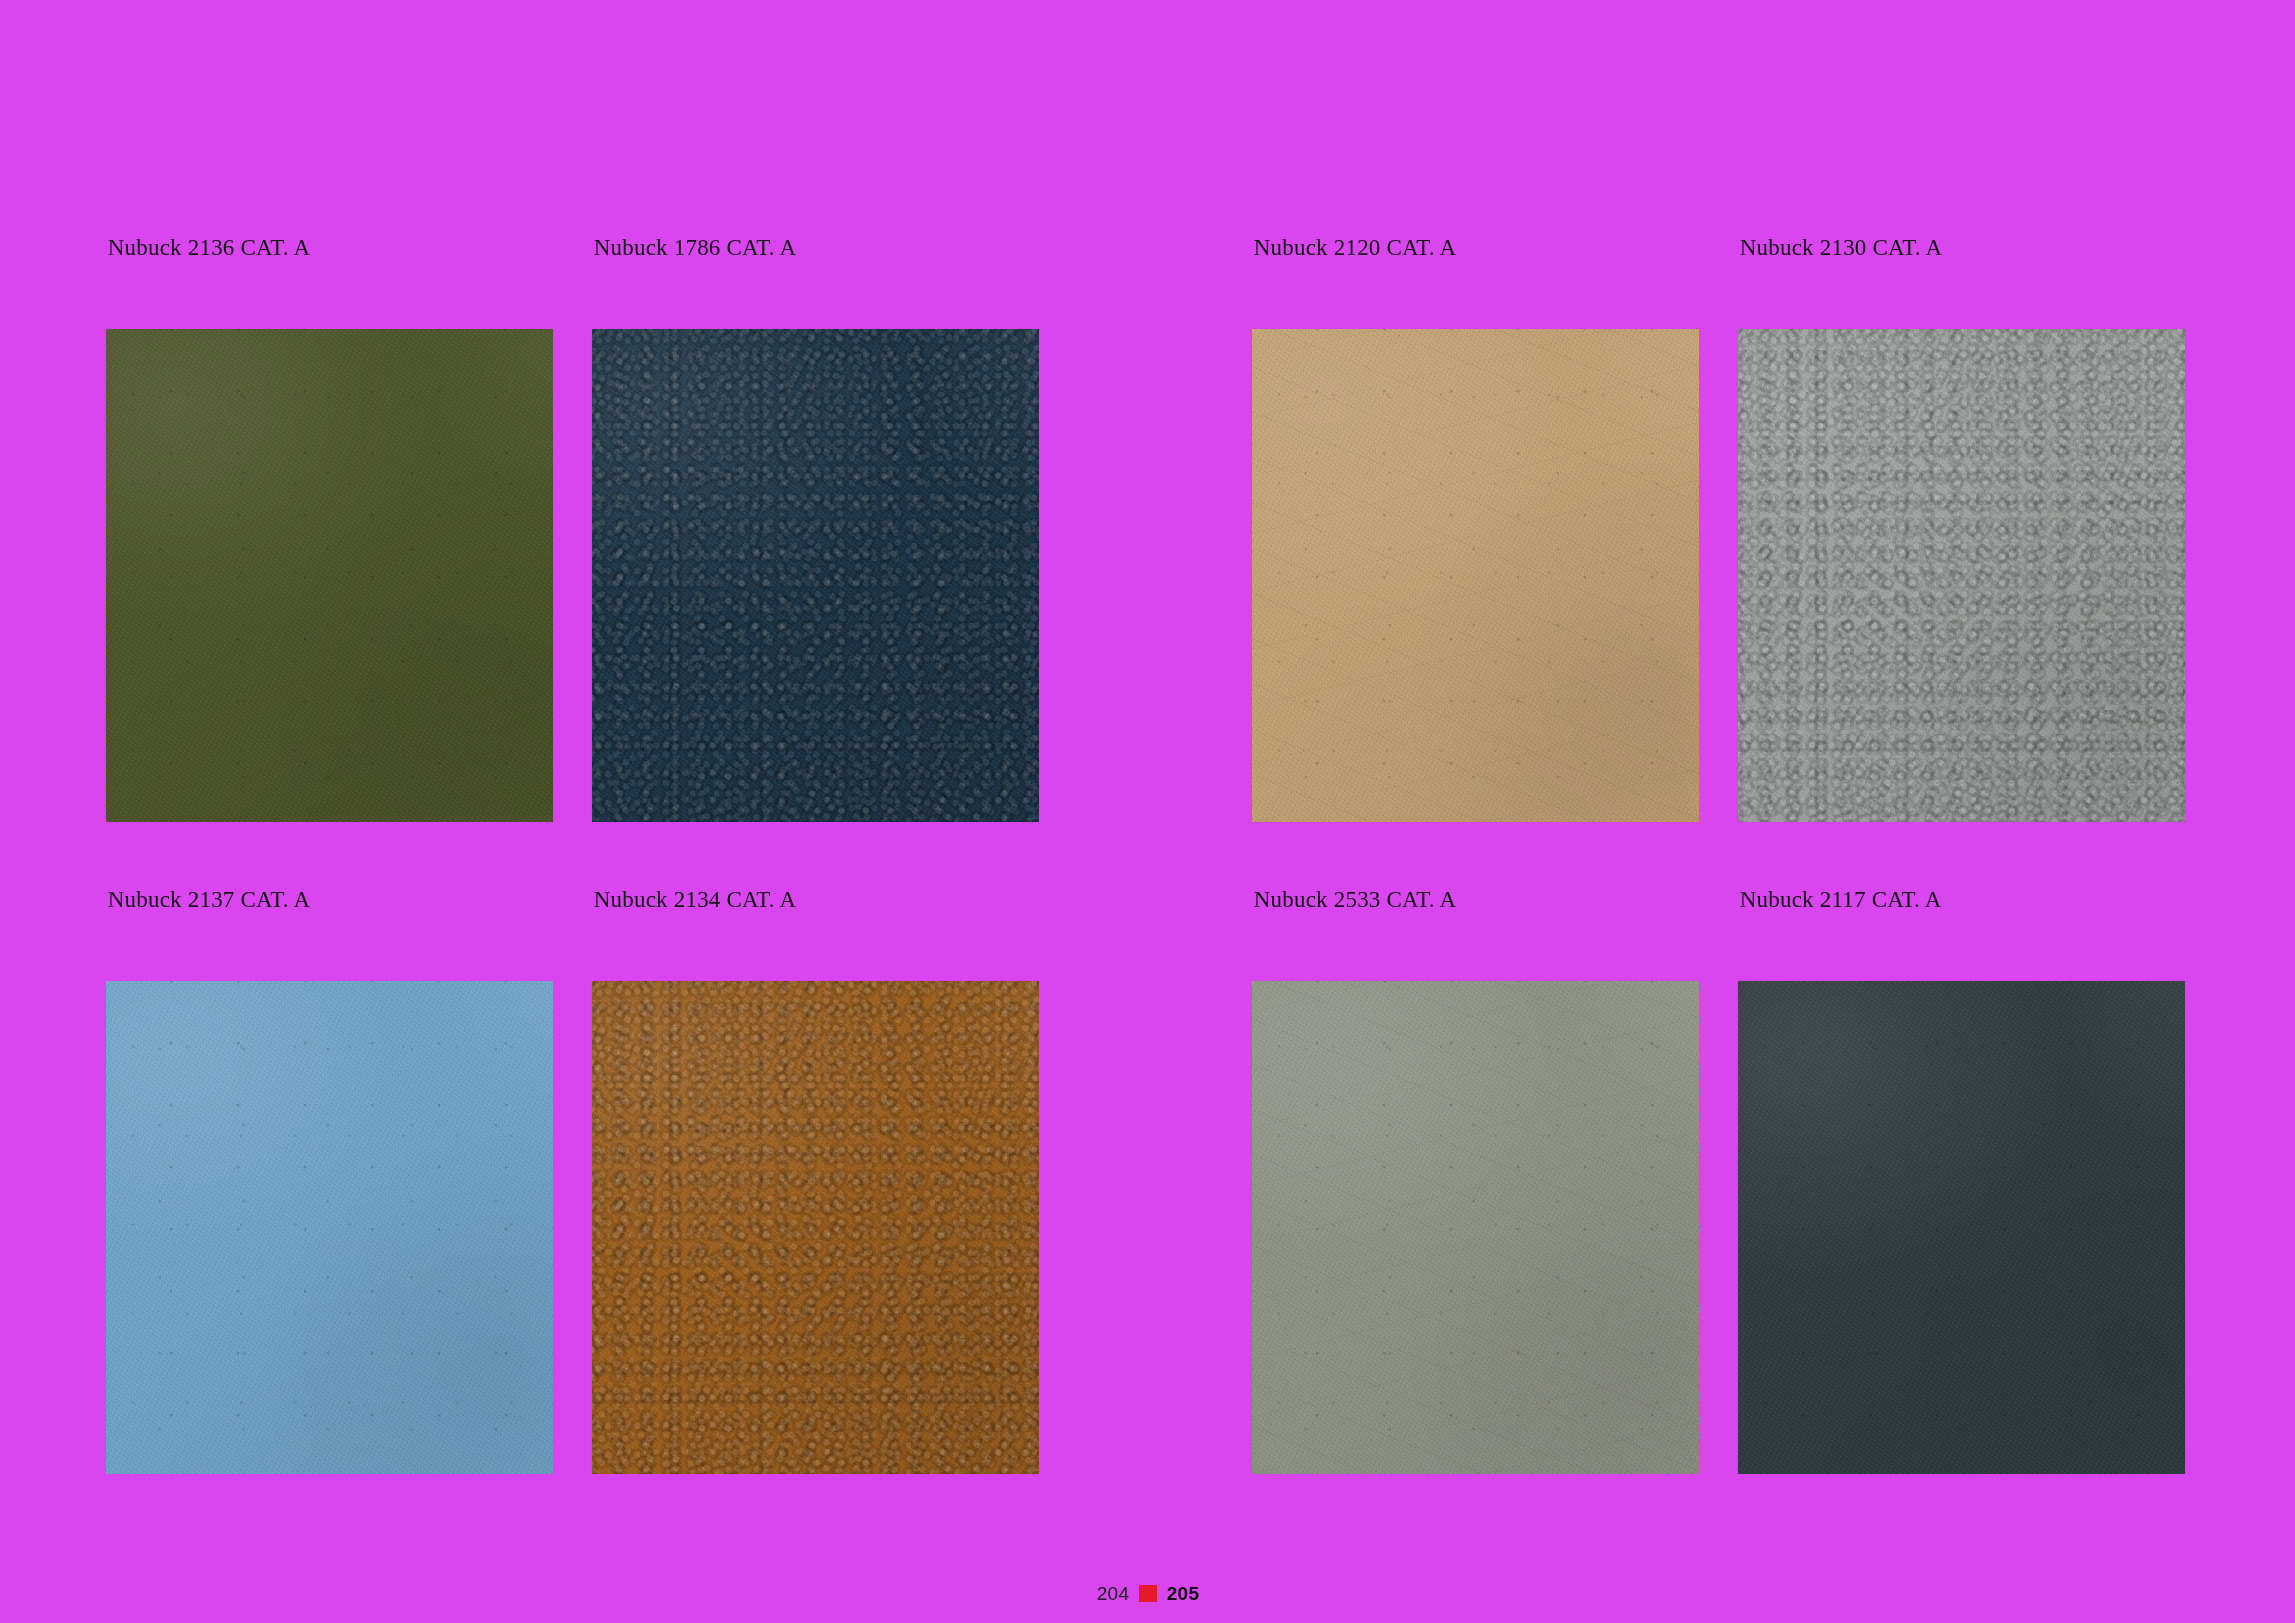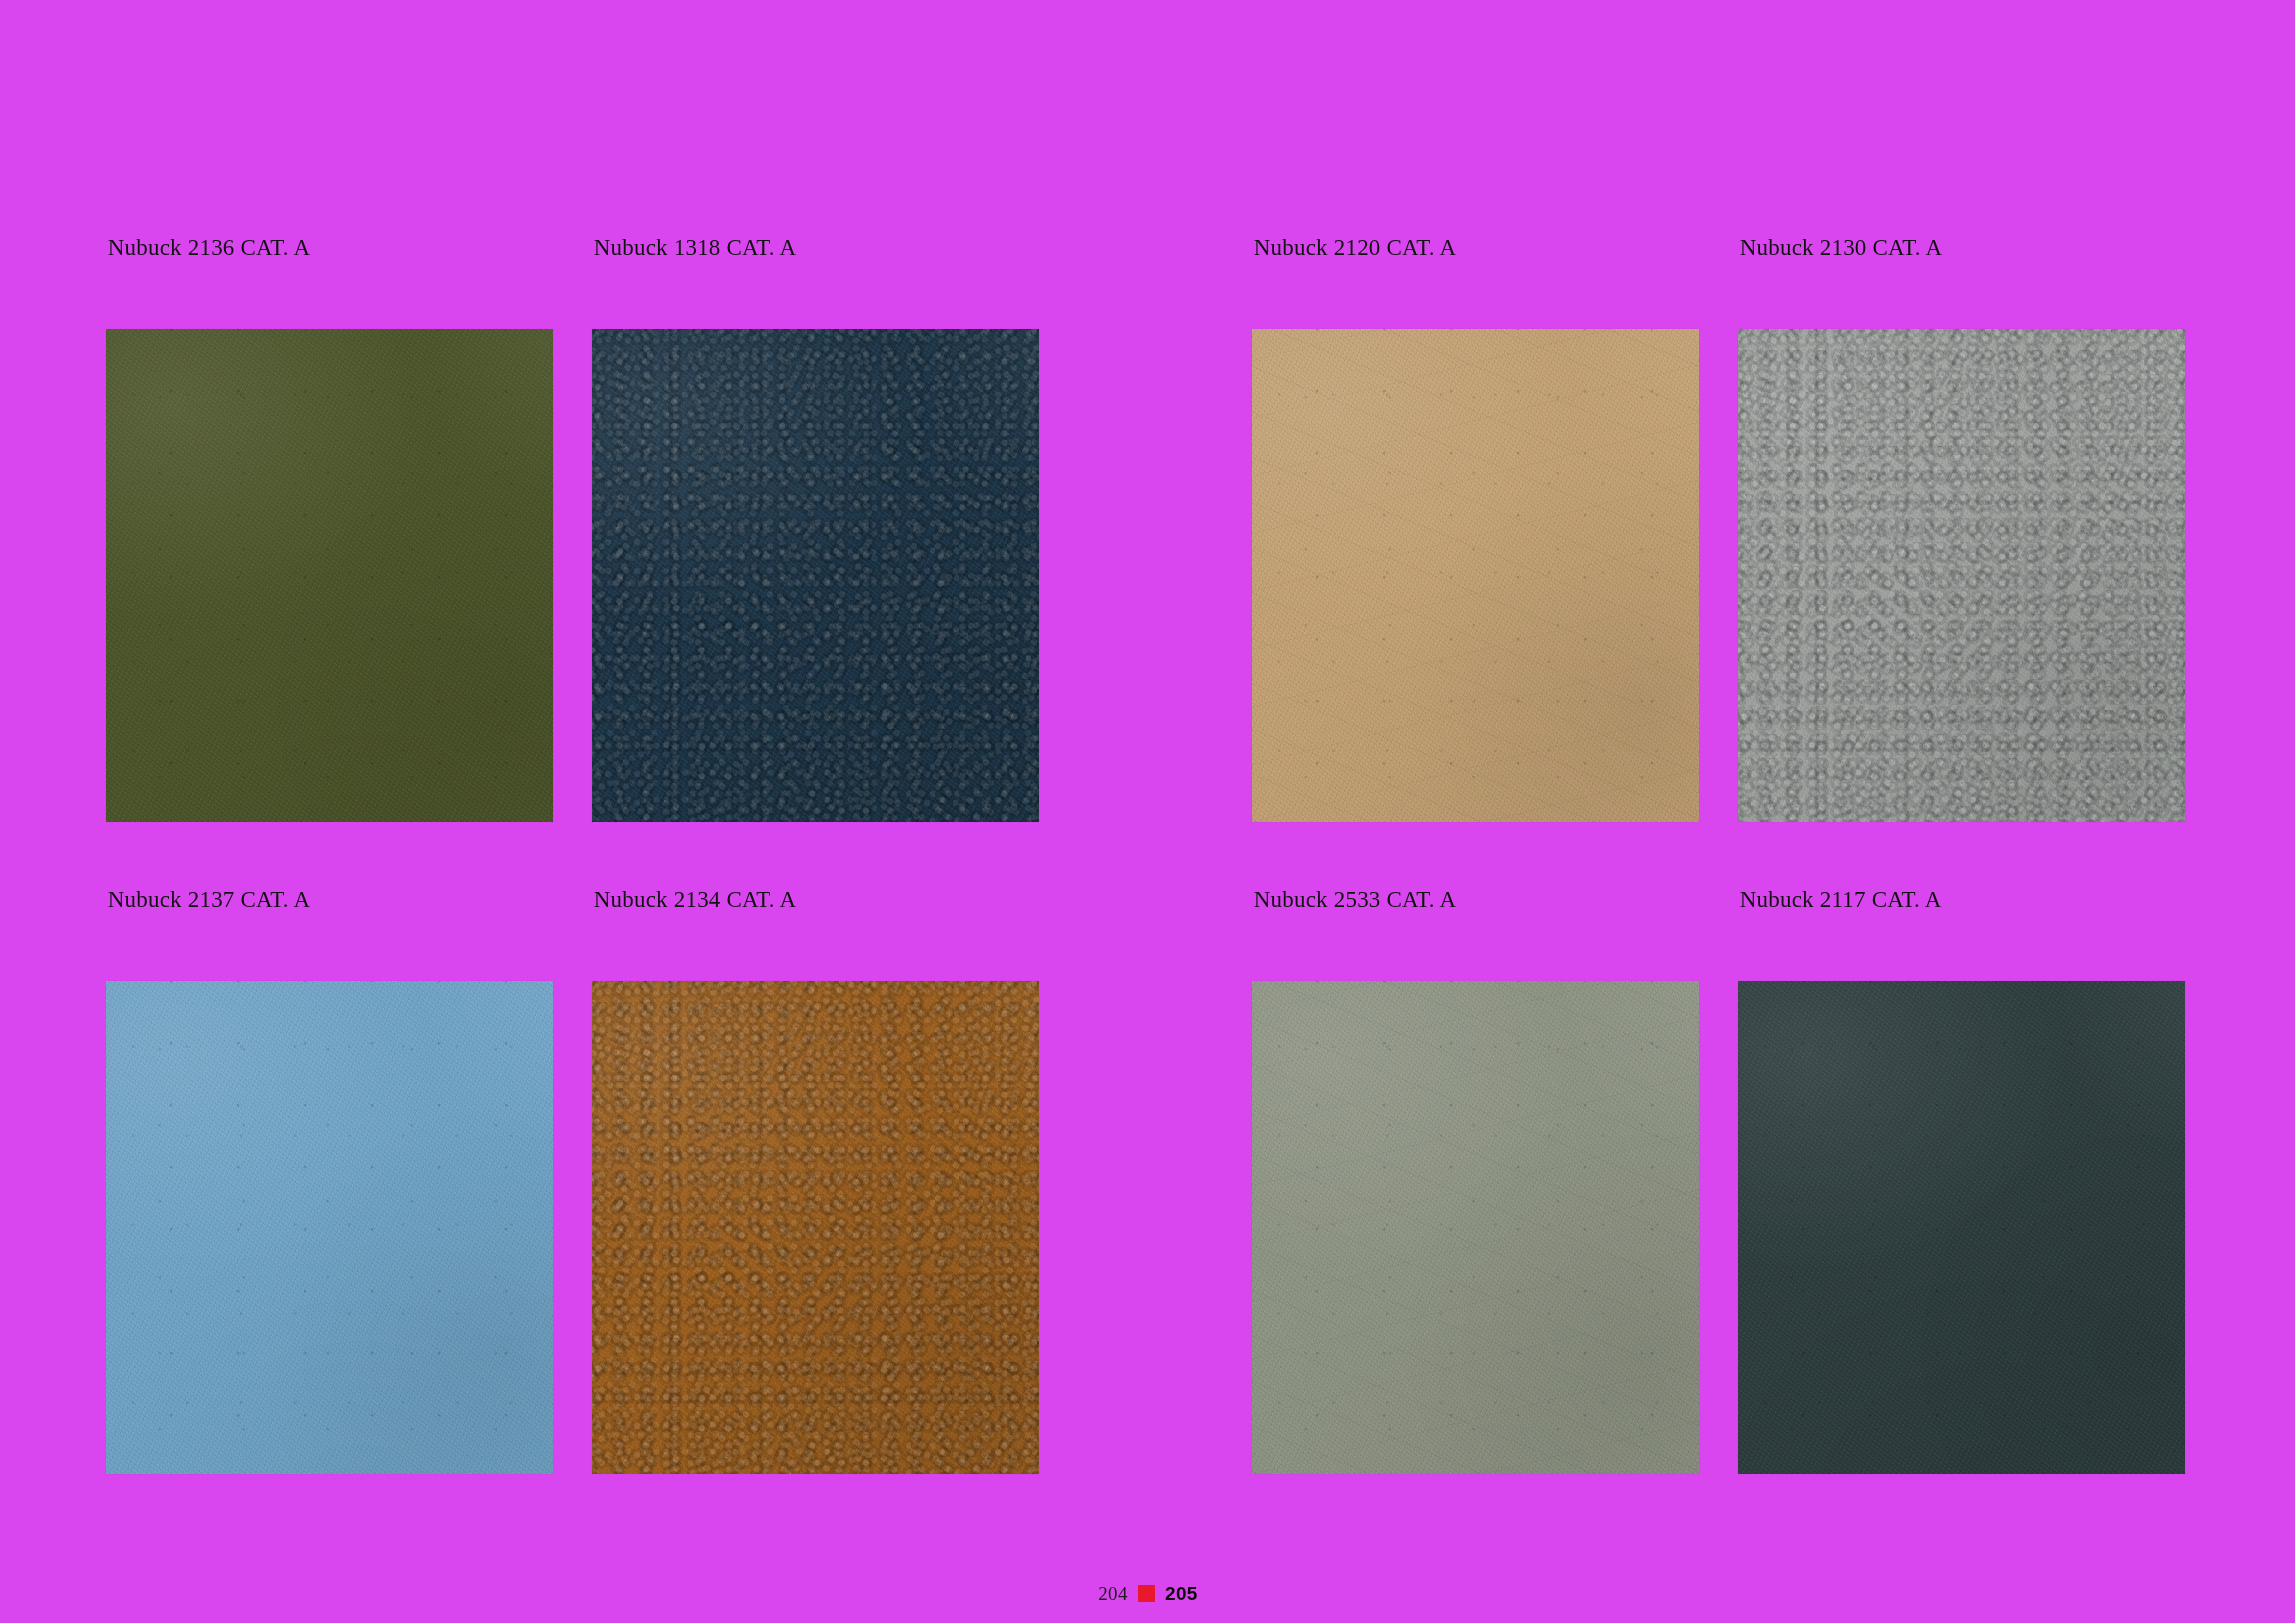--- a/index.html
+++ b/index.html
@@ -126,21 +126,21 @@
     left: 0;
     top: 1578px;
     width: 2296px;
     height: 31px;
     display: flex;
     justify-content: center;
     align-items: center;
     gap: 10px;
   }
   .folio-left {
-    font-family: Liberation Serif, serif;
+    font-family: Liberation Sans, sans-serif;
     font-size: 19px;
     font-weight: 400;
     color: #1c1c1c;
     letter-spacing: 0.3px;
   }
   .folio-marker {
     width: 17.4px;
     height: 17.4px;
     background: #e8192c;
     display: block;
@@ -161,21 +161,21 @@
   <div class="swatch-grid">
       <div class="swatch-cell" style="left: 106px; top: 234px;">
         <div class="swatch-label">Nubuck 2136 CAT. A</div>
         <div class="swatch-chip" style="background-color: rgb(76, 85, 41);">
           <div class="grain grain-cloud"></div>
           <div class="grain grain-suede"></div>
           <div class="grain grain-speck"></div>
         </div>
       </div>
       <div class="swatch-cell" style="left: 592px; top: 234px;">
-        <div class="swatch-label">Nubuck 1318 CAT. A</div>
+        <div class="swatch-label">Nubuck 1786 CAT. A</div>
         <div class="swatch-chip" style="background-color: rgb(28, 53, 72);">
           <div class="grain grain-cloud"></div>
           <div class="grain grain-pebble"></div>
           <div class="grain grain-suede"></div>
         </div>
       </div>
       <div class="swatch-cell" style="left: 1252px; top: 234px;">
         <div class="swatch-label">Nubuck 2120 CAT. A</div>
         <div class="swatch-chip" style="background-color: rgb(196, 162, 116);">
           <div class="grain grain-cloud"></div>

